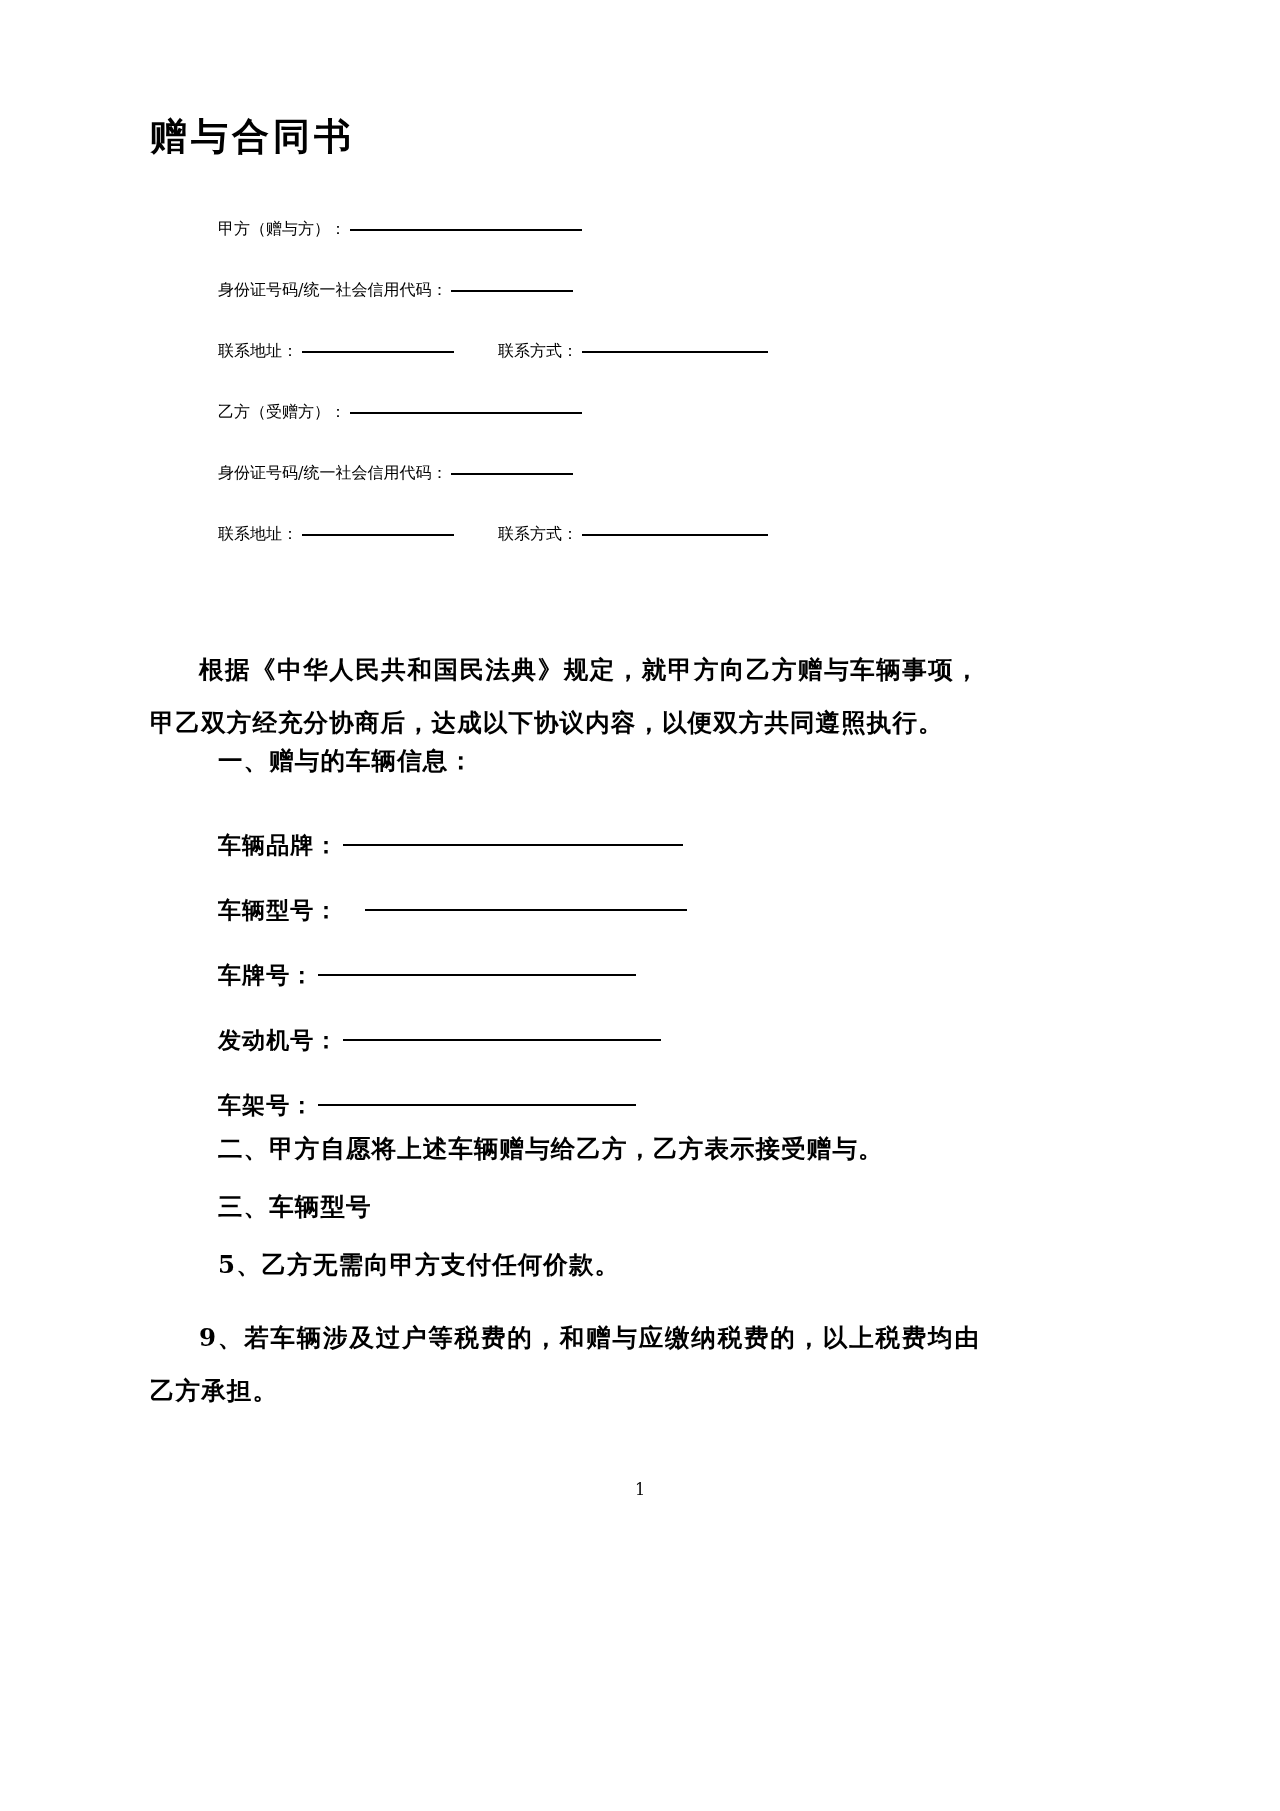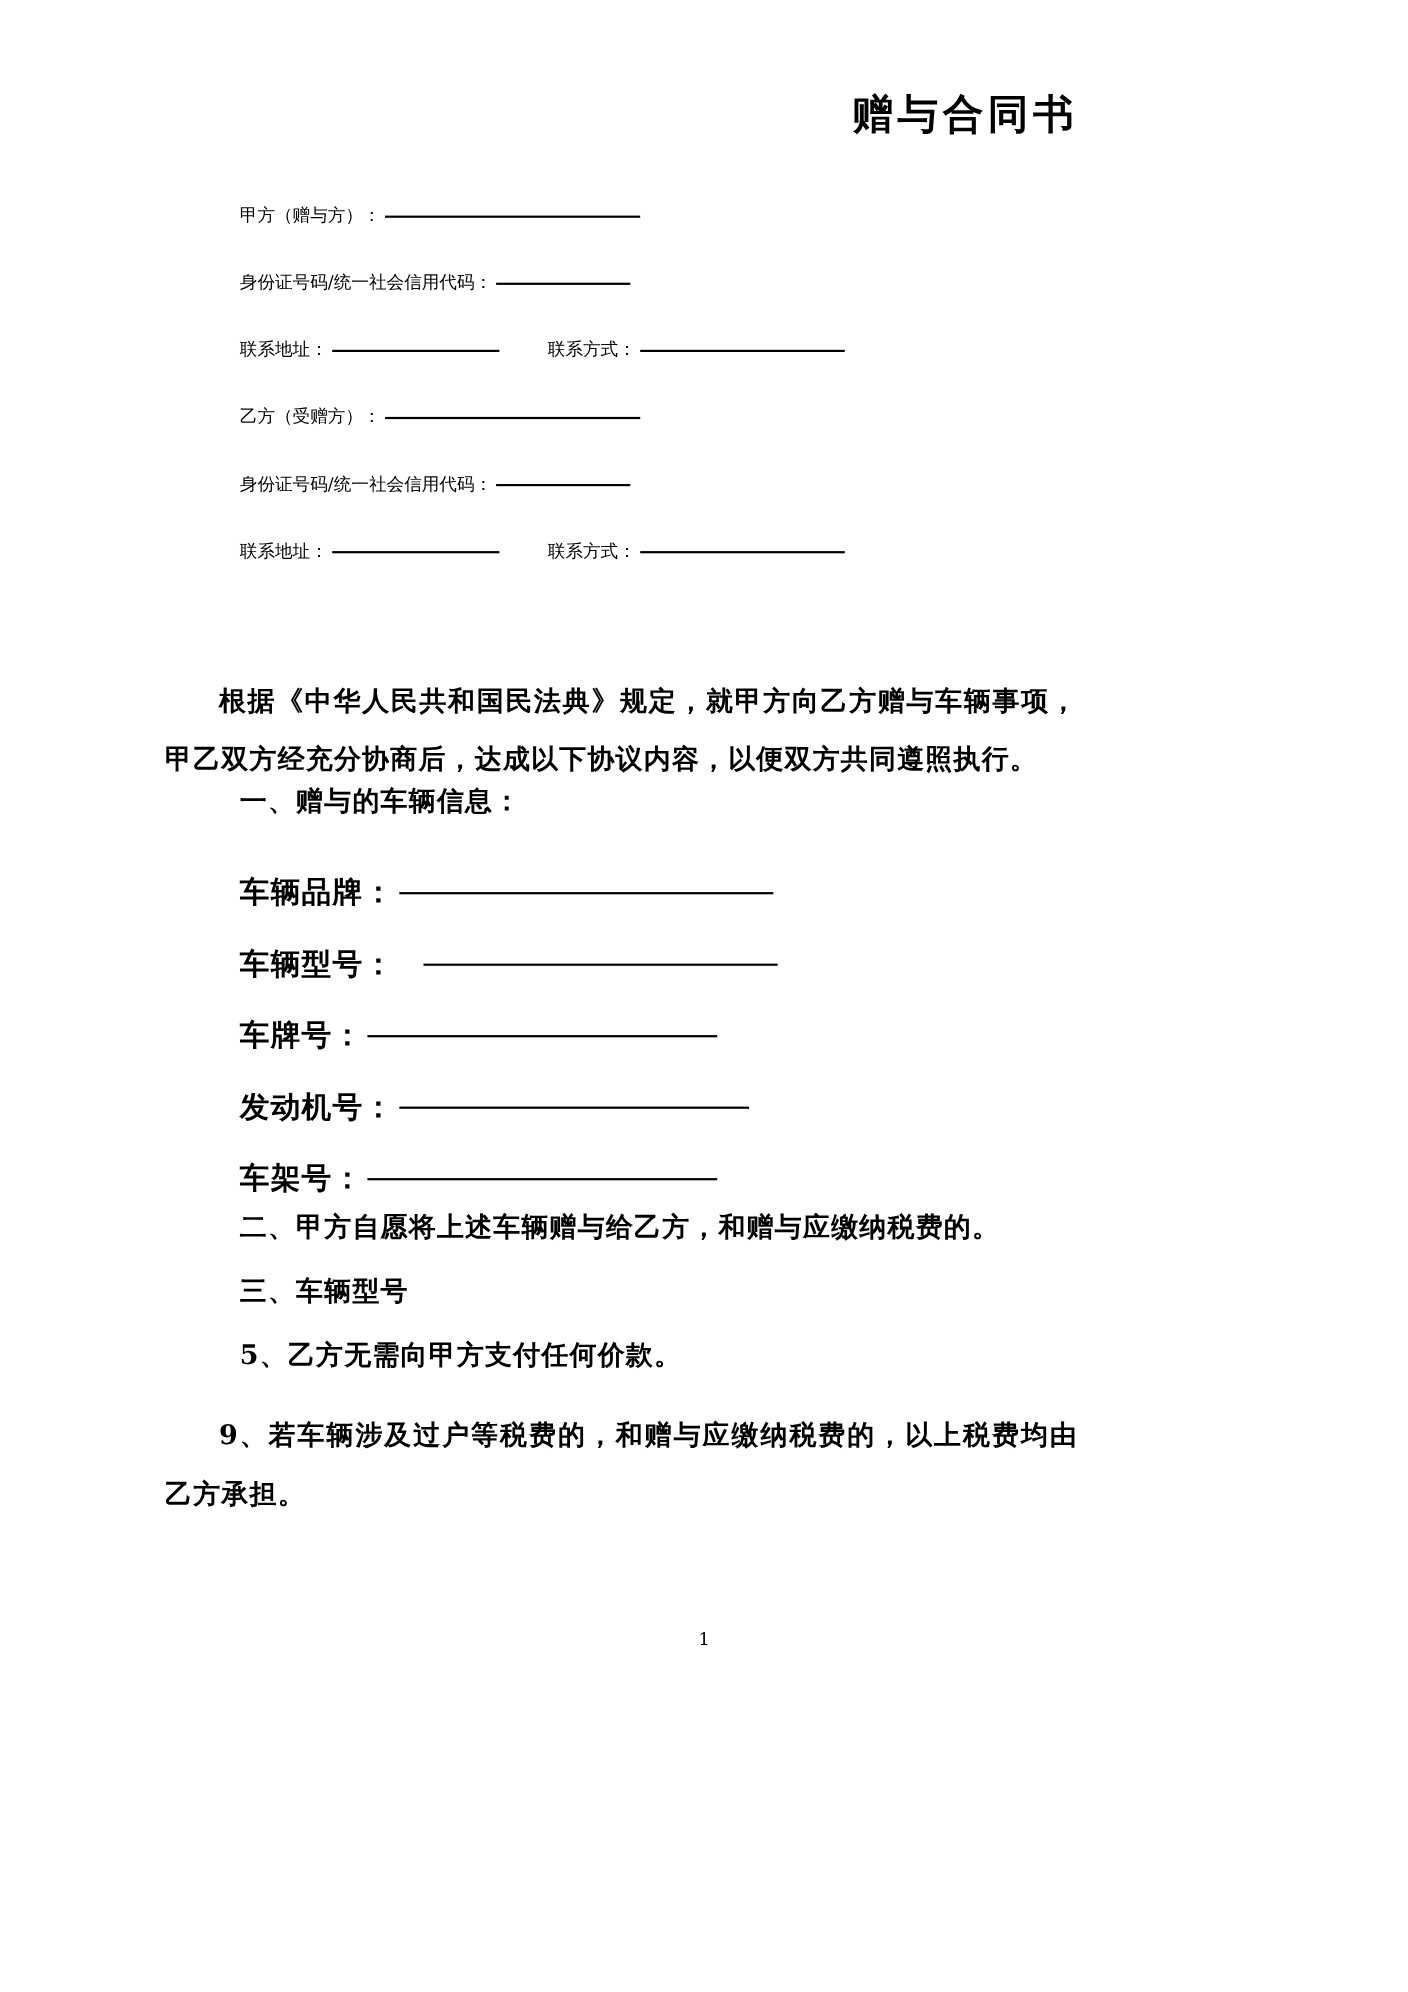--- a/index.html
+++ b/index.html
@@ -22,26 +22,26 @@
   }
   .content {
     position: absolute;
     left: 150px;
     top: 0;
     width: 830px;
   }
 
   
   .doc-title {
-    text-align: right;
+    text-align: left;
     font-size: 37px;
     font-weight: bold;
     letter-spacing: 4px;
     margin: 0;
-    padding-top: 80px;
+    padding-top: 113px;
     padding-bottom: 0;
     line-height: 1.25;
     font-family: "DejaVu Serif", "Liberation Serif", serif;
   }
   .party-block {
     margin-top: 40px;
   }
   .party-line {
     padding-left: 68px;
     height: 61px;
@@ -94,21 +94,21 @@
     letter-spacing: 1.1px;
     padding-left: 68px;
     height: 58px;
     display: flex;
     white-space: nowrap;
     margin: 0;
   }
   .clause.tall { height: 63px; }
 
   .veh-line {
-    font-size: 27px;
+    font-size: 23px;
     line-height: 1.0;
     letter-spacing: 1.1px;
     padding-left: 68px;
     height: 65px;
     display: flex;
     align-items: center;
     white-space: nowrap;
     margin: 0;
     text-align: center;
   }
@@ -202,21 +202,21 @@
         <span class="lbl">发动机号：</span>
         <span class="rule rule-veh3"></span>
       </div>
 
       <div class="veh-line">
         <span class="lbl">车架号：</span>
         <span class="rule rule-veh3"></span>
       </div>
 
       <div class="clause">
-        <span>二、甲方自愿将上述车辆赠与给乙方，和赠与应缴纳税费的。</span>
+        <span>二、甲方自愿将上述车辆赠与给乙方，乙方表示接受赠与。</span>
       </div>
 
       <div class="clause">
         <span>三、车辆型号</span>
       </div>
 
       <div class="clause">
         <span>5、乙方无需向甲方支付任何价款。</span>
       </div>
 

